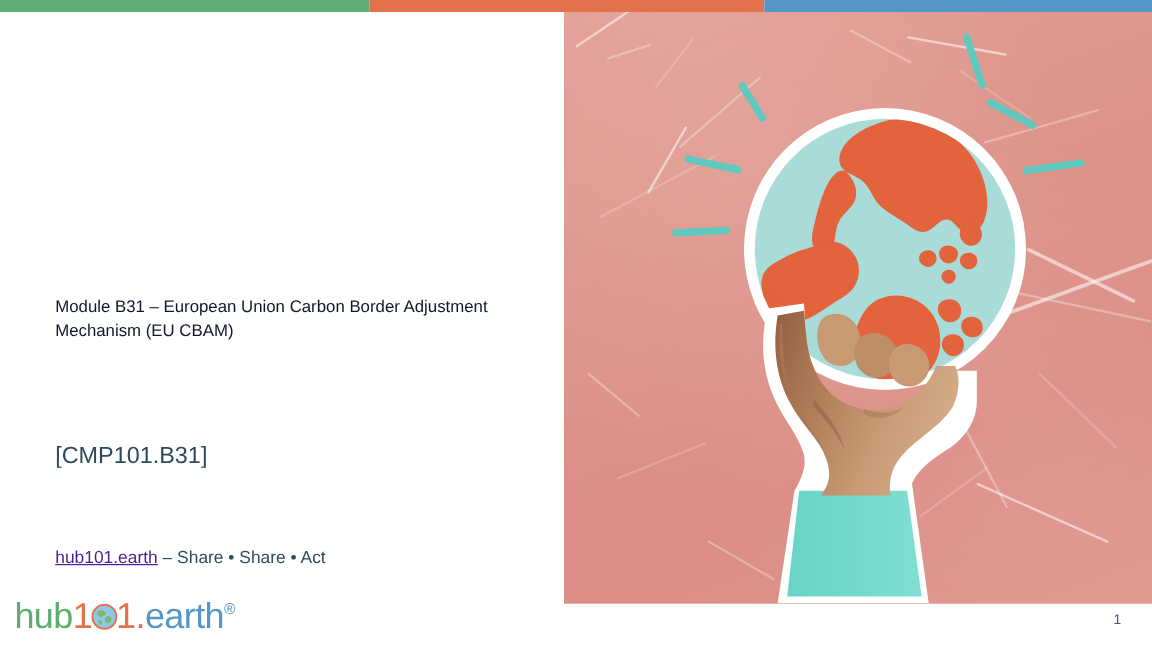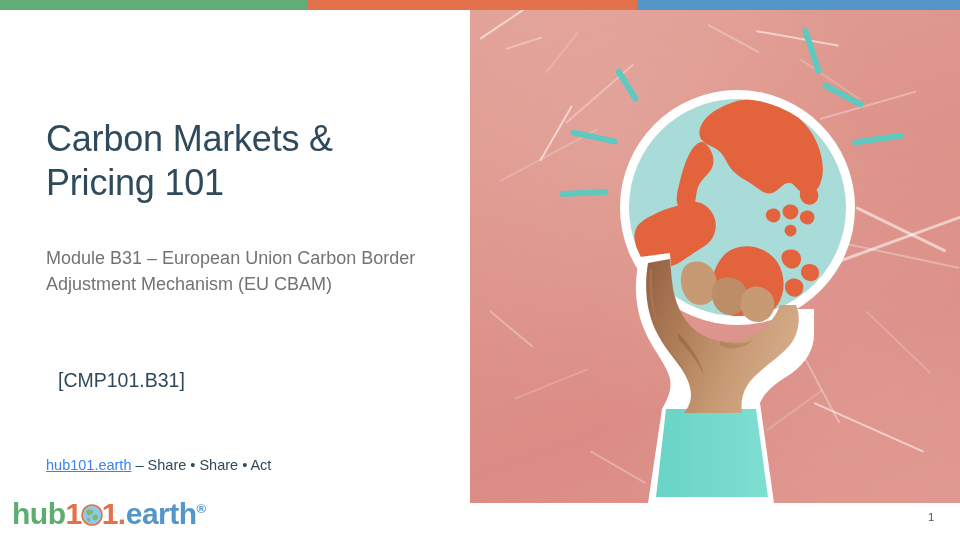--- a/index.html
+++ b/index.html
@@ -117,58 +117,57 @@
     font-weight: 400;
     color: #2F4A5C;
     letter-spacing: -0.2px;
     z-index: 4;
   }
   .subtitle {
     position: absolute;
     left: 46px;
     top: 246px;
     width: 400px;
-    font-size: 18px;
+    font-size: 14px;
     line-height: 1.42;
-    color: #737373;
+    color: #0f172a;
     z-index: 4;
   }
   .code {
     position: absolute;
     left: 46px;
     top: 367px;
     width: 400px;
     font-size: 19.5px;
     line-height: 1.42;
     color: #2F4A5C;
     z-index: 4;
-    margin-left: 12px;
   }
   .tagline {
     position: absolute;
     left: 46px;
     top: 457px;
     width: 420px;
     font-size: 14.5px;
     color: #2F4A5C;
     z-index: 4;
     white-space: nowrap;
   }
   .tagline a {
-    color: #3b82f6;
+    color: #4c1d95;
   }
 
   
   .logo {
     position: absolute;
     left: 12px;
     top: 499px;
     font-size: 30px;
     line-height: 1;
-    font-weight: 700;
+    font-weight: 400;
     letter-spacing: -0.5px;
     z-index: 7;
     white-space: nowrap;
   }
   .logo .hub   { color: #5FAD6E; }
   .logo .one   { color: #E3714C; }
   .logo .dot   { color: #E3714C; }
   .logo .earth { color: #5596C8; }
   .logo .reg {
     color: #5596C8;
@@ -379,21 +378,20 @@
           C 44 142 54 152 60 164
           C 54 154 44 144 38 132
           C 28 112 23 84 24 58 Z"></path>
 
         <path fill="rgba(110,66,40,0.28)" d="M50 120 C 62 132 72 146 76 162 C 70 150 60 136 50 126 Z"></path>
         <path fill="rgba(110,66,40,0.18)" d="M92 128 C 104 132 116 132 126 126 C 116 136 102 138 92 132 Z"></path>
       </svg>
     </div>
   </div>
 
-  <div class="title">Carbon Markets &amp; Pricing 101</div>
 
   <div class="subtitle">Module B31 – European Union Carbon Border Adjustment Mechanism (EU CBAM)</div>
 
   <div class="code">[CMP101.B31]</div>
 
   <div class="tagline">
     <a href="#">hub101.earth</a><span> – Share • Share • Act</span>
   </div>
 
   <div class="logo">

